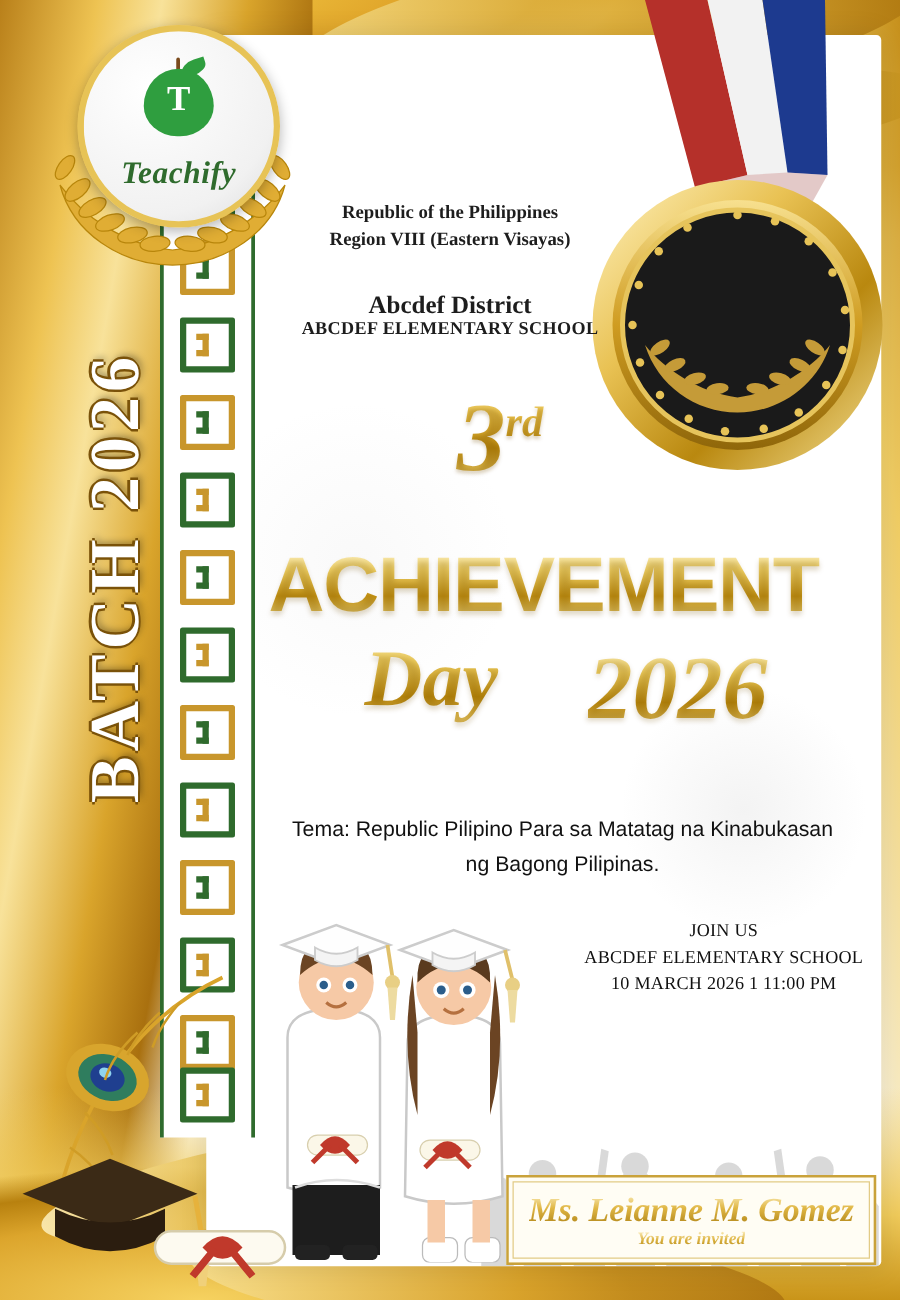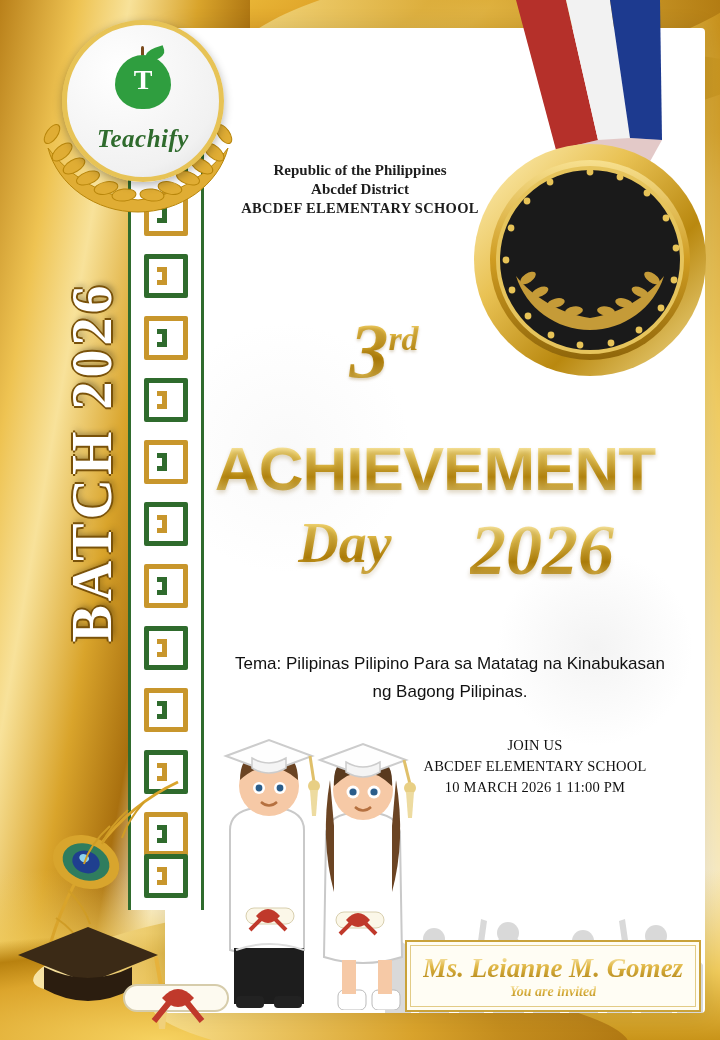--- a/index.html
+++ b/index.html
@@ -148,45 +148,45 @@
   
   .medal-wrap{position:absolute;left:470px;top:0px;width:240px;height:400px;}
 
   
   .header-block{
     position:absolute;left:200px;top:145px;width:320px;text-align:center;color:#1d1d1d;
   }
   .hdr-1{font-family:"Liberation Serif",serif;font-weight:bold;font-size:15px;line-height:19px;margin-top:16px;}
   .hdr-2{font-family:"Liberation Serif",serif;font-weight:bold;font-size:15px;line-height:19px;}
   .hdr-3{font-family:"Liberation Serif",serif;font-weight:bold;font-size:15px;line-height:21px;margin-top:2px;}
-  .hdr-4{font-family:"Liberation Serif",serif;font-weight:bold;font-size:15px;line-height:19px;}
+  .hdr-4{font-family:"Liberation Serif",serif;font-weight:bold;font-size:20px;line-height:19px;margin-top:32px;}
   .hdr-5{font-family:"Liberation Serif",serif;font-weight:bold;font-size:14.5px;line-height:19px;letter-spacing:.3px;}
 
   
   .title-3rd{
-    position:absolute;left:284px;top:298px;width:200px;text-align:center;
+    position:absolute;left:300px;top:298px;width:200px;text-align:center;
     font-family:"Liberation Serif",serif;font-style:italic;font-weight:bold;
     font-size:78px;line-height:82px;
     background:linear-gradient(180deg,#fdf2b8 0%,#e7bf49 35%,#b8860b 65%,#f2d87c 100%);
     -webkit-background-clip:text;background-clip:text;color:transparent;
     text-shadow:0 2px 3px rgba(120,80,0,.25);
   }
   .title-3rd sup{font-size:34px;vertical-align:super;}
   .title-achv{
     position:absolute;left:170px;top:436px;width:530px;text-align:center;
     font-family:"Liberation Sans",sans-serif;font-weight:bold;
     font-size:62px;line-height:66px;letter-spacing:-1px;
     background:linear-gradient(180deg,#fffbe3 0%,#f0d165 30%,#c08f12 62%,#f6e7a0 100%);
     -webkit-background-clip:text;background-clip:text;color:transparent;
     text-shadow:0 3px 4px rgba(120,80,0,.22);
   }
   .title-day{
     position:absolute;left:180px;top:495px;width:330px;text-align:center;
     font-family:"Liberation Serif",serif;font-style:italic;font-weight:bold;
-    font-size:56px;line-height:96px;
+    font-size:64px;line-height:96px;
     background:linear-gradient(180deg,#fffbe3 0%,#eccb5c 35%,#b8860b 65%,#f3dc8c 100%);
     -webkit-background-clip:text;background-clip:text;color:transparent;
     text-shadow:0 3px 4px rgba(120,80,0,.22);
   }
   .title-year{
     position:absolute;left:470px;top:510px;width:230px;text-align:left;
     font-family:"Liberation Serif",serif;font-style:italic;font-weight:bold;
     font-size:72px;line-height:80px;
     background:linear-gradient(180deg,#fffbe3 0%,#eccb5c 35%,#b8860b 65%,#f3dc8c 100%);
     -webkit-background-clip:text;background-clip:text;color:transparent;
@@ -194,21 +194,21 @@
   }
 
   
   .theme{
     position:absolute;left:195px;top:650px;width:510px;text-align:center;
     font-family:"Liberation Sans",sans-serif;font-size:17px;line-height:28px;color:#111;
   }
 
   
   .joinus{
-    position:absolute;left:400px;top:735px;width:270px;text-align:center;
+    position:absolute;left:444px;top:735px;width:270px;text-align:center;
     font-family:"Liberation Serif",serif;font-size:14.5px;line-height:21px;color:#111;
     letter-spacing:.2px;
   }
 
   
   .sig-box{
     position:absolute;left:405px;top:940px;width:292px;height:68px;
     background:#fffdf4;
     border:2px solid #c9a23a;
     box-shadow:inset 0 0 0 3px #fffdf4, inset 0 0 0 4px #e2cb86;
@@ -401,33 +401,34 @@
       <ellipse cx="104" cy="311" rx="9" ry="4.5" transform="rotate(-8 104 311)"></ellipse>
       <ellipse cx="182" cy="278" rx="9" ry="4.5" transform="rotate(35 182 278)"></ellipse>
       <ellipse cx="170" cy="292" rx="9" ry="4.5" transform="rotate(25 170 292)"></ellipse>
       <ellipse cx="154" cy="303" rx="9" ry="4.5" transform="rotate(15 154 303)"></ellipse>
       <ellipse cx="136" cy="311" rx="9" ry="4.5" transform="rotate(8 136 311)"></ellipse>
     </g>
   </svg>
 
   <div class="header-block">
     <div class="hdr-1">Republic of the Philippines</div>
+    <div class="hdr-3">Region VIII (Eastern Visayas)</div>
     <div class="hdr-4">Abcdef District</div>
     <div class="hdr-5">ABCDEF ELEMENTARY SCHOOL</div>
   </div>
 
   <div class="title-3rd">
     <span>3</span><sup>rd</sup>
   </div>
   <div class="title-achv">ACHIEVEMENT</div>
   <div class="title-day">Day</div>
   <div class="title-year">2026</div>
 
   <div class="theme">
-    <div>Tema: Pilipinas Pilipino Para sa Matatag na Kinabukasan</div>
+    <div>Tema: Republic Pilipino Para sa Matatag na Kinabukasan</div>
     <div>ng Bagong Pilipinas.</div>
   </div>
 
   <div class="joinus">
     <div>JOIN US</div>
     <div>ABCDEF ELEMENTARY SCHOOL</div>
     <div>10 MARCH 2026 1 11:00 PM</div>
   </div>
 
   <svg class="grads" viewBox="0 0 300 330">

